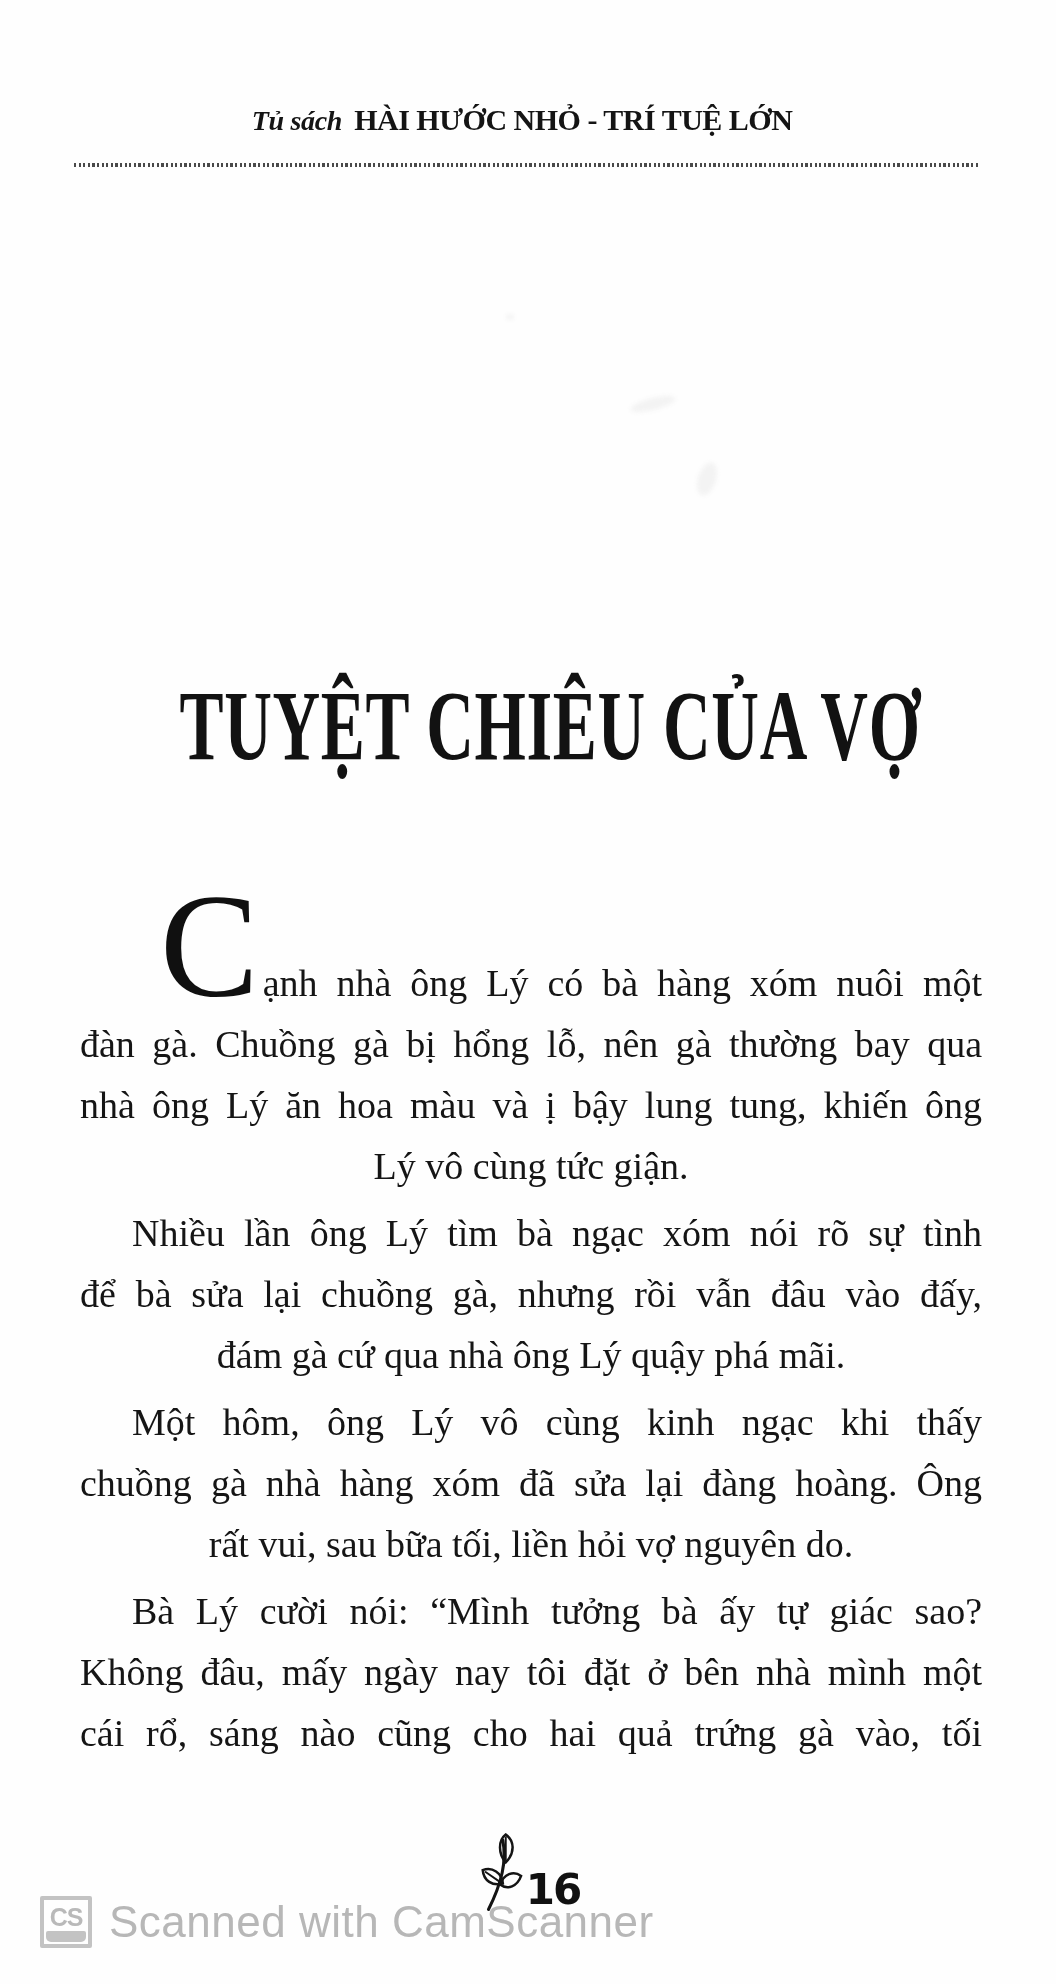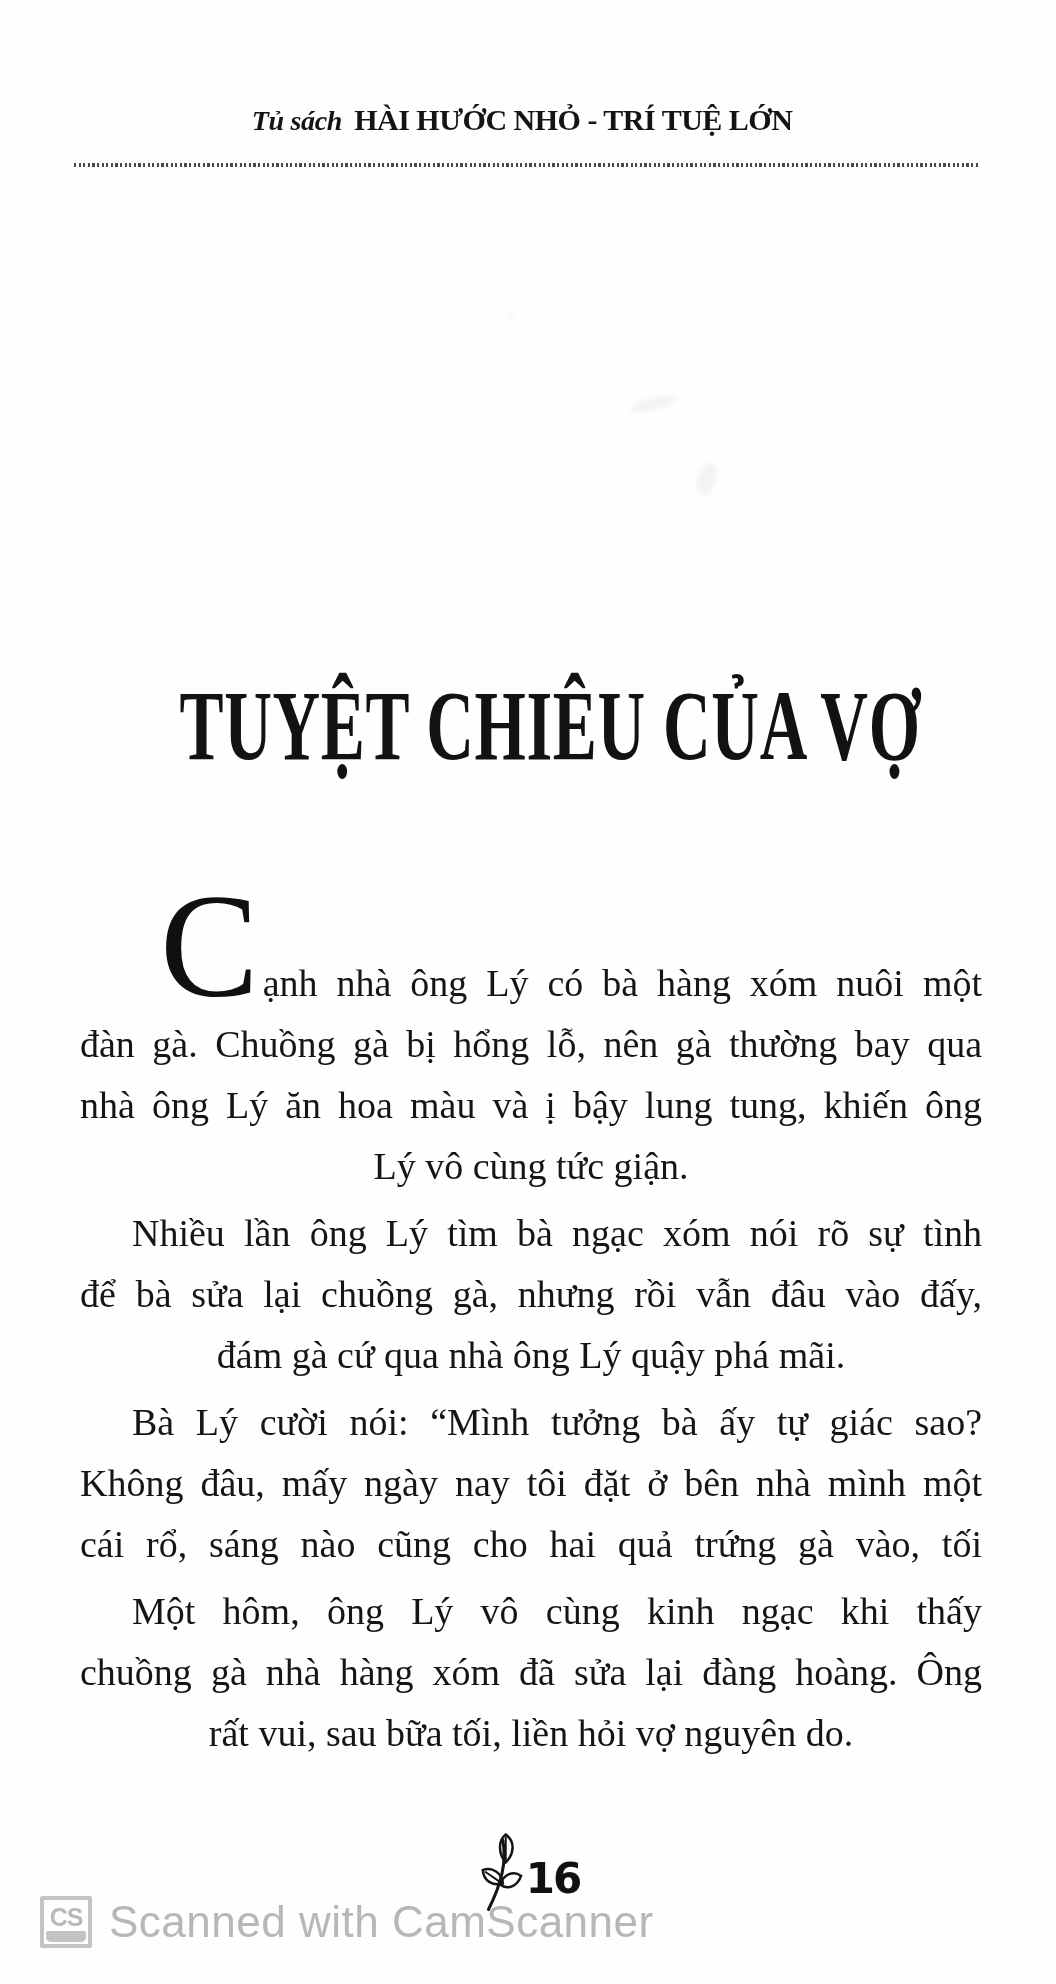--- a/index.html
+++ b/index.html
@@ -48,21 +48,21 @@
   .line.indent  { text-indent:52px; }
   .line.cap-line { height:136px; line-height:136px; text-indent:80px; }
   .dropcap {
     font-size:148px; letter-spacing:4px; color:#101010;
     font-family:"Liberation Serif", serif;
   }
 
   
   .pagenum-row {
     position:absolute; top:1832px; left:0; width:100%;
-    display:flex; justify-content:center; align-items:center;
+    display:flex; justify-content:center; align-items:flex-end;
   }
   .leaf-icon { margin-right:2px; }
   .pagenum {
     font-family:"DejaVu Sans", sans-serif; font-weight:700;
     font-size:42px; color:#111; margin-top:10px; letter-spacing:-2px;
   }
 
   
   .watermark {
     position:absolute; left:40px; top:1896px;
@@ -113,29 +113,29 @@
       <div class="line last">Lý vô cùng tức giận.</div>
     </div>
 
     <div class="para">
       <div class="line indent">Nhiều lần ông Lý tìm bà ngạc xóm nói rõ sự tình</div>
       <div class="line">để bà sửa lại chuồng gà, nhưng rồi vẫn đâu vào đấy,</div>
       <div class="line last">đám gà cứ qua nhà ông Lý quậy phá mãi.</div>
     </div>
 
     <div class="para">
+      <div class="line indent">Một hôm, ông Lý vô cùng kinh ngạc khi thấy</div>
+      <div class="line">chuồng gà nhà hàng xóm đã sửa lại đàng hoàng. Ông</div>
+      <div class="line last">rất vui, sau bữa tối, liền hỏi vợ nguyên do.</div>
+    </div>
+
+    <div class="para">
       <div class="line indent">Bà Lý cười nói: “Mình tưởng bà ấy tự giác sao?</div>
       <div class="line">Không đâu, mấy ngày nay tôi đặt ở bên nhà mình một</div>
       <div class="line">cái rổ, sáng nào cũng cho hai quả trứng gà vào, tối</div>
-    </div>
-
-    <div class="para">
-      <div class="line indent">Một hôm, ông Lý vô cùng kinh ngạc khi thấy</div>
-      <div class="line">chuồng gà nhà hàng xóm đã sửa lại đàng hoàng. Ông</div>
-      <div class="line last">rất vui, sau bữa tối, liền hỏi vợ nguyên do.</div>
     </div>
 
   </div>
 
   <div class="pagenum-row">
     <svg class="leaf-icon" width="48" height="82" viewBox="0 0 50 84" fill="none" stroke="#141414" stroke-width="3" stroke-linecap="round">
       <path d="M28 8 C 32 30, 27 52, 13 80" stroke-width="3.2"></path>
       <path d="M31 2 C 40 8, 41 21, 31 31 C 23 22, 23 8, 31 2 Z" stroke-width="2.6"></path>
       <path d="M31 5 L 31 28" stroke-width="2"></path>
       <path d="M7 39 C 17 35, 27 42, 28 53 C 17 56, 8 50, 7 39 Z" stroke-width="2.6"></path>

